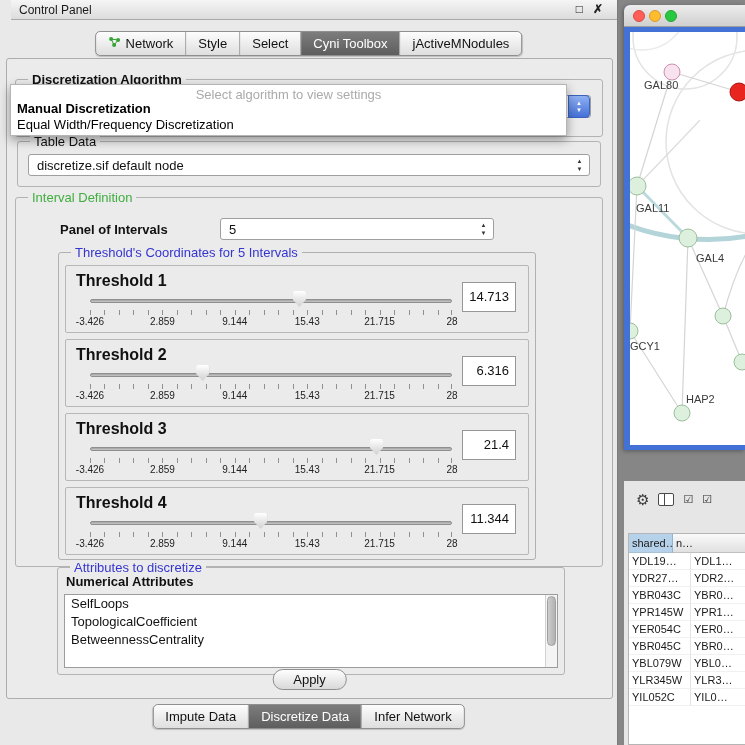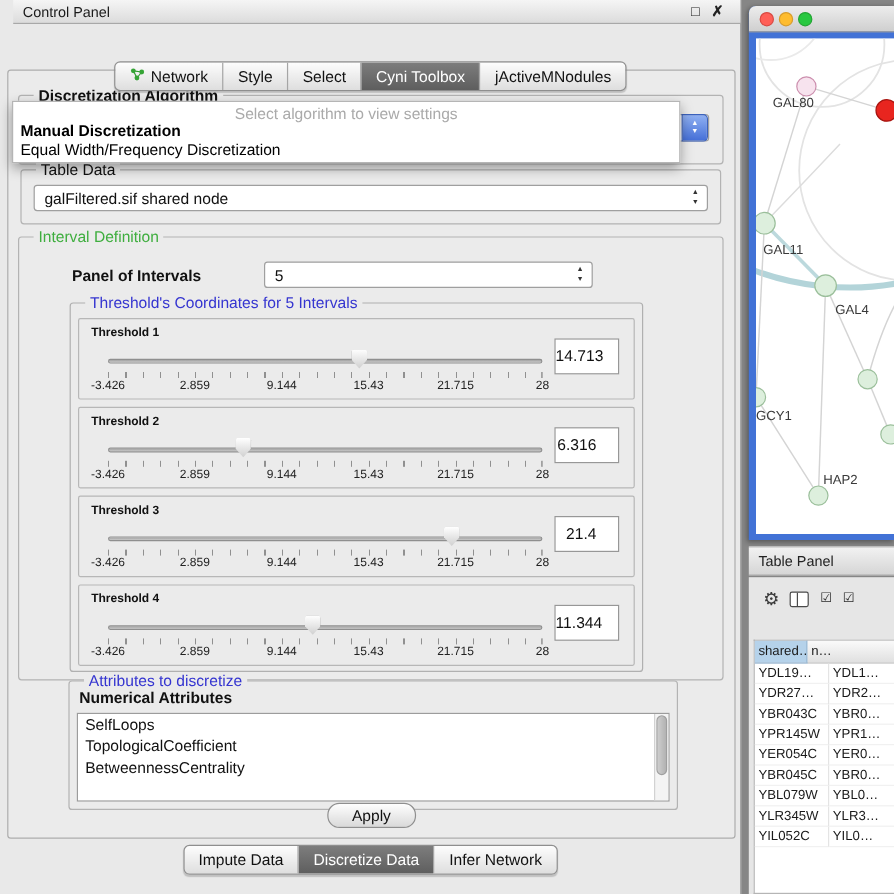--- a/index.html
+++ b/index.html
@@ -11,21 +11,21 @@
   .cp-titlebar{position:absolute;left:0;top:0;right:0;height:20px;background:linear-gradient(#f5f5f5,#dcdcdc);border-bottom:1px solid #a8a8a8;margin-left:11px;}
   .cp-title{position:absolute;left:8px;top:3px;font-size:12px;color:#1a1a1a;}
   .win-btn{position:absolute;top:2px;font-size:12px;color:#222;cursor:default;}
   .win-btn.float{right:34px;}
   .win-btn.close{right:14px;font-weight:bold;}
 
   .seg-group{display:inline-flex;border:1px solid #8f8f8f;border-radius:5px;overflow:hidden;background:linear-gradient(#fdfdfd,#dedede);box-shadow:0 1px 1px rgba(0,0,0,.18);}
   .seg{padding:4px 12px;font-size:13px;color:#111;border-left:1px solid #a5a5a5;display:flex;align-items:center;gap:5px;white-space:nowrap;}
   .seg:first-child{border-left:none;}
   .seg.selected{background:linear-gradient(#7d7d7d,#5e5e5e);color:#fff;}
-  .top-tabs{position:absolute;top:31px;left:50%;transform:translateX(-50%);z-index:5;margin-top:20px;}
+  .top-tabs{position:absolute;top:31px;left:50%;transform:translateX(-50%);z-index:5;}
   .bottom-tabs{position:absolute;top:704px;left:50%;transform:translateX(-50%);}
 
   .content-frame{position:absolute;left:6px;top:58px;width:607px;height:641px;background:#ebebeb;border:1px solid #adadad;border-radius:3px;}
 
   .group{position:absolute;border:1px solid #b3b3b3;border-radius:3px;}
   .group-label{position:absolute;top:-8px;left:12px;background:#ebebeb;padding:0 4px;font-size:13px;color:#111;white-space:nowrap;}
   .bold{font-weight:bold;}
   .green{color:#3fae3f;}
   .blue{color:#3535d0;}
 
@@ -44,35 +44,35 @@
   .td-combo{left:10px;right:10px;top:12px;}
 
   .interval-group{left:8px;top:138px;width:588px;height:370px;}
   .ni-label{position:absolute;left:44px;top:24px;font-size:13px;color:#111;}
   .ni-combo{left:204px;top:20px;width:274px;}
 
   .thresholds-group{left:42px;top:54px;width:478px;height:308px;border-color:#b0b0b0;}
 
   .tbox{position:absolute;left:6px;width:464px;height:68px;border:1px solid #b7b7b7;border-radius:2px;background:#ebebeb;}
   .t1{top:12px}.t2{top:86px}.t3{top:160px}.t4{top:234px}
-  .tbox-label{position:absolute;left:10px;top:6px;font-weight:bold;font-size:10px;color:#111;}
+  .tbox-label{position:absolute;left:10px;top:6px;font-weight:bold;font-size:16px;color:#111;}
   .slider{position:absolute;left:24px;top:28px;width:362px;height:14px;}
   .slider-track{position:absolute;left:0;right:0;top:5px;height:4px;background:linear-gradient(#a2a2a2,#c9c9c9);border:1px solid #8f8f8f;border-radius:3px;}
   .slider-thumb{position:absolute;top:-3px;width:13px;height:16px;margin-left:-6px;background:linear-gradient(#ffffff,#d0d0d0);clip-path:polygon(10% 0,90% 0,100% 12%,100% 55%,50% 100%,0 55%,0 12%);filter:drop-shadow(0 0 1px #666);}
   .ticks{position:absolute;left:24px;top:44px;width:362px;height:5px;background:repeating-linear-gradient(90deg,#909090 0,#909090 1px,transparent 1px,transparent 14.48px);}
   .ticks::after{content:'';position:absolute;right:0;top:0;width:1px;height:100%;background:#909090;}
   .tick-labels{position:absolute;left:24px;top:50px;width:362px;height:12px;font-size:10px;color:#222;}
   .tick-labels span{position:absolute;transform:translateX(-50%);white-space:nowrap;}
   .tick-labels span:nth-child(1){left:0%}
   .tick-labels span:nth-child(2){left:20%}
   .tick-labels span:nth-child(3){left:40%}
   .tick-labels span:nth-child(4){left:60%}
   .tick-labels span:nth-child(5){left:80%}
   .tick-labels span:nth-child(6){left:100%}
-  .tvalue{position:absolute;right:12px;top:16px;width:54px;height:30px;background:#fff;border:1px solid #979797;font-size:13px;color:#111;text-align:right;line-height:28px;padding-right:18px;}
+  .tvalue{position:absolute;right:12px;top:16px;width:54px;height:30px;background:#fff;border:1px solid #979797;font-size:13px;color:#111;text-align:right;line-height:28px;padding-right:6px;}
 
   .attributes-group{left:50px;top:508px;width:508px;height:108px;}
   .attr-title{position:absolute;left:8px;top:6px;font-size:13px;color:#111;}
   .listbox{position:absolute;left:6px;right:6px;top:26px;bottom:6px;background:#fff;border:1px solid #9c9c9c;overflow:hidden;}
   .list-item{font-size:13px;line-height:18px;padding-left:6px;color:#111;white-space:nowrap;}
   .vscroll{position:absolute;right:0;top:0;bottom:0;width:12px;background:#f4f4f4;border-left:1px solid #d2d2d2;}
   .vthumb{position:absolute;left:1px;right:1px;top:1px;height:70%;background:linear-gradient(90deg,#cdcdcd,#b2b2b2);border:1px solid #9f9f9f;border-radius:5px;}
 
   .apply-btn{position:absolute;left:50%;transform:translateX(-50%);top:610px;padding:2px 20px;font-size:13px;color:#111;background:linear-gradient(#fefefe,#d9d9d9);border:1px solid #8f8f8f;border-radius:10px;}
 
@@ -154,21 +154,21 @@
       <div class="combo combo-peek">
         <span class="combo-cap">
             <i>▲</i>
             <i>▼</i>
           </span>
       </div>
 
       <div class="group tabledata-group">
         <span class="group-label">Table Data</span>
         <div class="combo td-combo">
-          <span class="combo-text">galFiltered.sif shared node</span>
+          <span class="combo-text">discretize.sif default node</span>
           <span class="combo-arrows">
               <i>▲</i>
               <i>▼</i>
             </span>
         </div>
       </div>
 
       <div class="group interval-group">
         <span class="group-label green">Interval Definition</span>
         <span class="ni-label bold">Panel of Intervals</span>
@@ -336,23 +336,20 @@
           <text x="14" y="57">GAL80</text>
           <text x="6" y="180">GAL11</text>
           <text x="66" y="230">GAL4</text>
           <text x="0" y="318">GCY1</text>
           <text x="56" y="371">HAP2</text>
         </g>
       </svg>
     </div>
   </div>
 
-  <div class="tp-header">
-    <span>Table Panel</span>
-  </div>
 
   <div class="tp-body">
     <div class="tp-toolbar">
       <span class="gear">⚙</span>
       <span class="cols-icon">
           <i></i>
         </span>
       <span class="cb">☑</span>
       <span class="cb">☑</span>
     </div>

